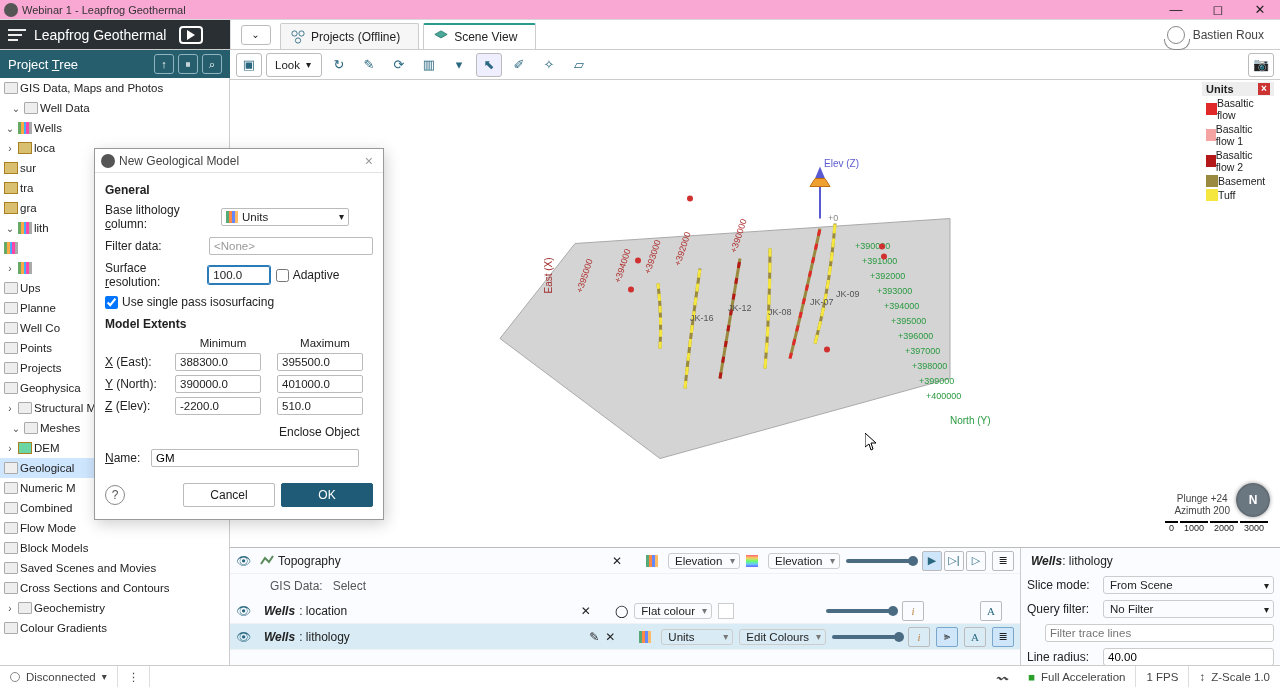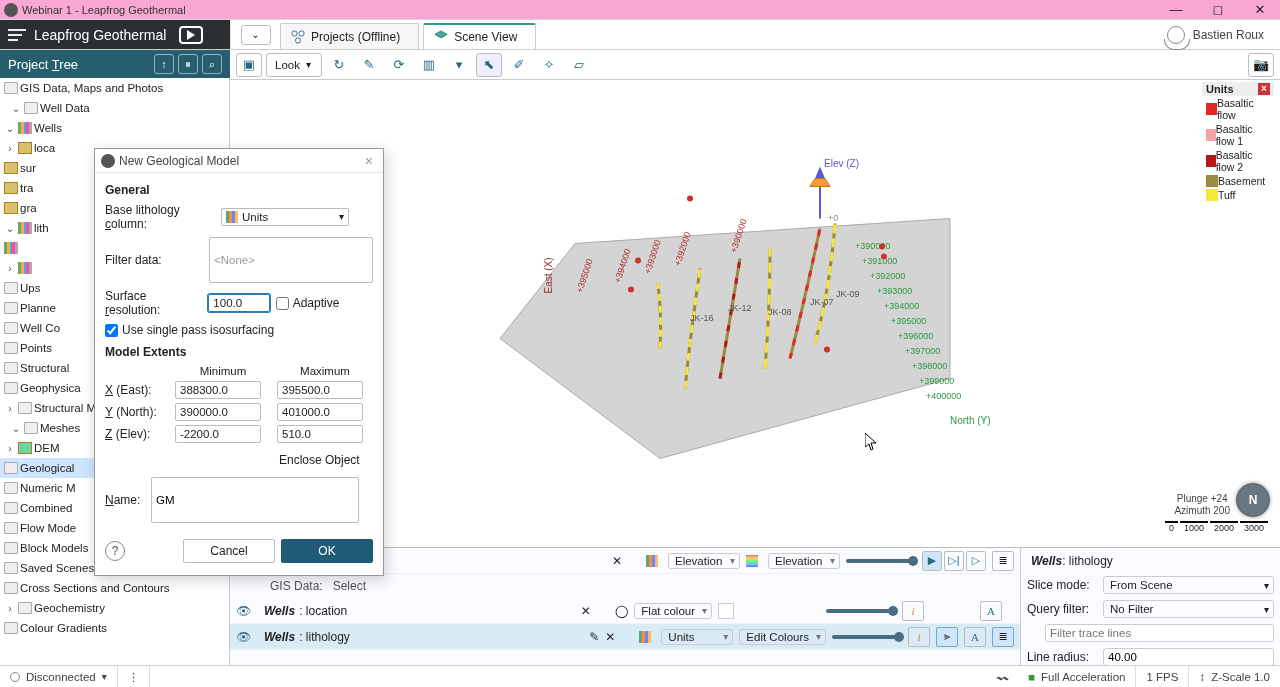--- a/index.html
+++ b/index.html
@@ -113,21 +113,21 @@
 
   
   .modal{ position:absolute; left:94px; top:148px; width:290px; background:#fff; border:1px solid #999; box-shadow:2px 4px 14px #00000030; z-index:50;}
   .modal .mtitle{ height:24px; display:flex; align-items:center; padding:0 6px; font-size:12px; color:#444; border-bottom:1px solid #e3e3e3;}
   .modal .mtitle .mico{ width:14px; height:14px; border-radius:50%; background:#555; margin-right:4px;}
   .modal .mtitle .x{ margin-left:auto; color:#999; font-size:14px; padding:0 4px;}
   .modal .mbody{ padding:8px 10px 12px 10px; display:flex; flex-direction:column; gap:6px;}
   .modal .mh{ font-weight:bold; font-size:12px; margin-top:2px;}
   .modal .mrow{ display:flex; align-items:center; gap:6px; font-size:12px;}
   .modal .mrow label{ width:110px;}
-  .modal .mrow .dinput{ border:1px solid #bbb; border-radius:2px; padding:16px 4px; font-size:11.5px;}
+  .modal .mrow .dinput{ border:1px solid #bbb; border-radius:2px; padding:2px 4px; font-size:11.5px;}
   .modal .mrow .dsel{ border:1px solid #bbb; border-radius:2px; padding:2px 4px; font-size:11.5px; width:128px; position:relative;}
   .modal .mrow .dsel::after{content:"▾"; position:absolute; right:4px; top:2px; font-size:10px;}
   .modal .spin{ width:86px; border:1px solid #bbb; border-radius:2px; padding:2px 4px; font-size:11.5px; position:relative;}
   .modal .spin.hi{ border-color:#2b7bb9; box-shadow:0 0 0 1px #2b7bb9;}
   .modal .grid{ display:grid; grid-template-columns:64px 1fr 1fr; gap:4px 6px; font-size:12px; align-items:center;}
   .modal .grid .gh{text-align:center; font-size:11.5px;}
   .modal .grid label{text-align:left;}
   .modal .brow{ display:flex; justify-content:flex-end; gap:6px;}
   .modal .btn{ width:92px; height:24px; border:1px solid #bbb; border-radius:2px; background:#fff; font-size:12px; display:flex; align-items:center; justify-content:center;}
   .modal .btn.primary{ background:#1f5a76; color:#fff; border-color:#1f5a76;}
@@ -297,21 +297,21 @@
           </li>
         <li>
             <div class="row indent1">
               <span class="fico"></span>
               <span>Points</span>
             </div>
           </li>
         <li>
             <div class="row indent1">
               <span class="fico"></span>
-              <span>Structural</span>
+              <span>Projects</span>
             </div>
           </li>
         <li>
             <div class="row indent1">
               <span class="fico"></span>
               <span>Geophysica</span>
             </div>
           </li>
         <li>
             <div class="row indent1">

